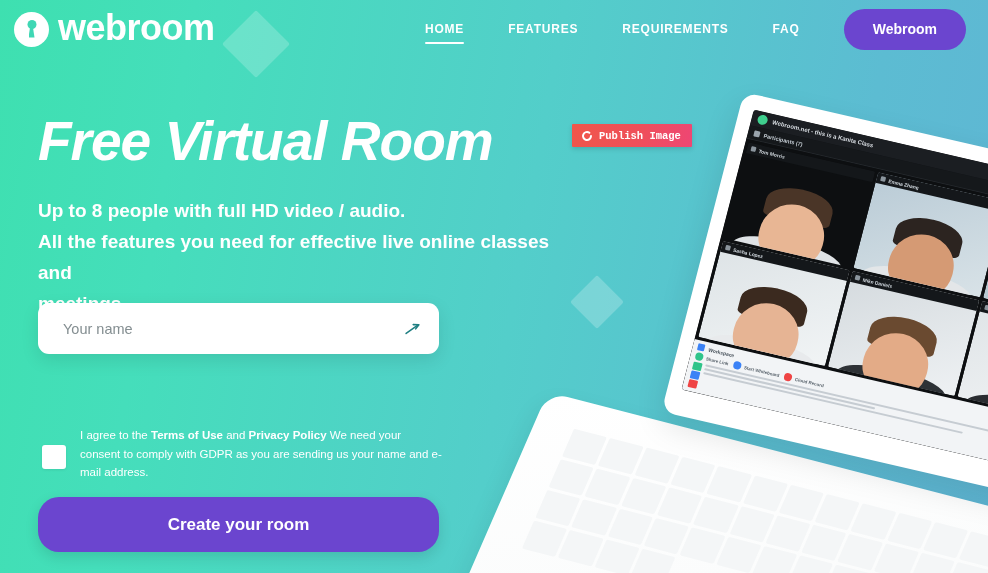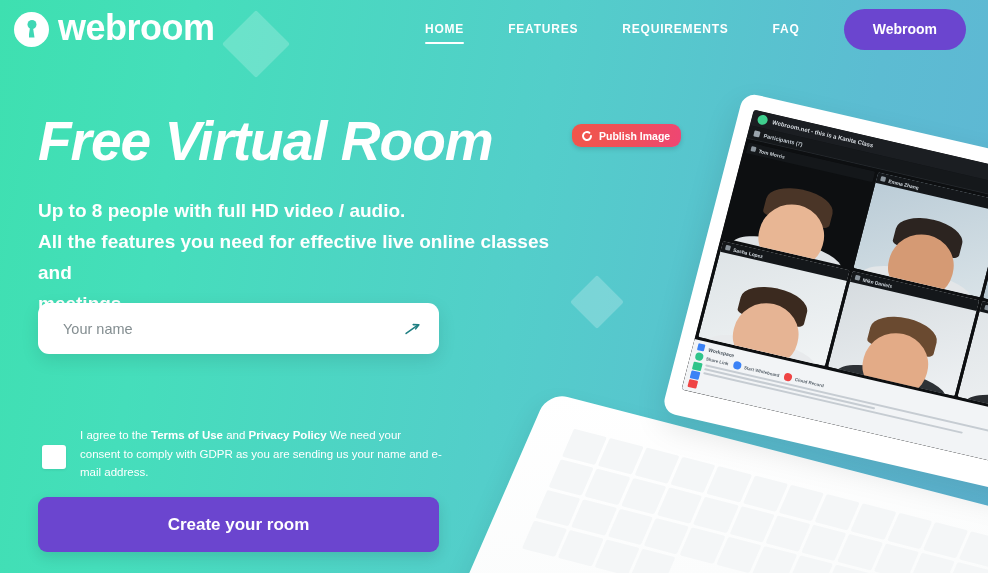--- a/index.html
+++ b/index.html
@@ -185,44 +185,45 @@
   .consent-text b { font-weight: 700; }
 
   
   .cta {
     position: absolute;
     left: 38px; top: 497px;
     width: 401px; height: 55px;
     background: #6b45cf;
     color: #ffffff;
     border: none;
-    border-radius: 9px;
+    border-radius: 21px;
     font-family: "Liberation Sans", sans-serif;
     font-size: 17px;
     font-weight: 700;
     cursor: pointer;
     box-shadow: 0 5px 14px rgba(0,0,0,0.12);
     z-index: 30;
   }
 
   
   .publish-badge {
     position: absolute;
     left: 572px; top: 124px;
     height: 23px;
     display: flex; align-items: center; gap: 6px;
     padding: 0 11px 0 9px;
-    border-radius: 9px;
+    border-radius: 1px;
     background: linear-gradient(100deg, #f0564a 0%, #ef4f5a 55%, #ee4674 100%);
     color: #ffffff;
     font-size: 10.5px;
     font-weight: 700;
     z-index: 45;
     cursor: pointer;
     box-shadow: 0 2px 5px rgba(0,0,0,0.15);
+    font-family: Liberation Mono, monospace;
   }
   .publish-icon {
     width: 12px; height: 12px; flex: none;
     display: flex; align-items: center; justify-content: center;
   }
 
   
   .laptop {
     position: absolute;
     left: 548px; top: 92px;

